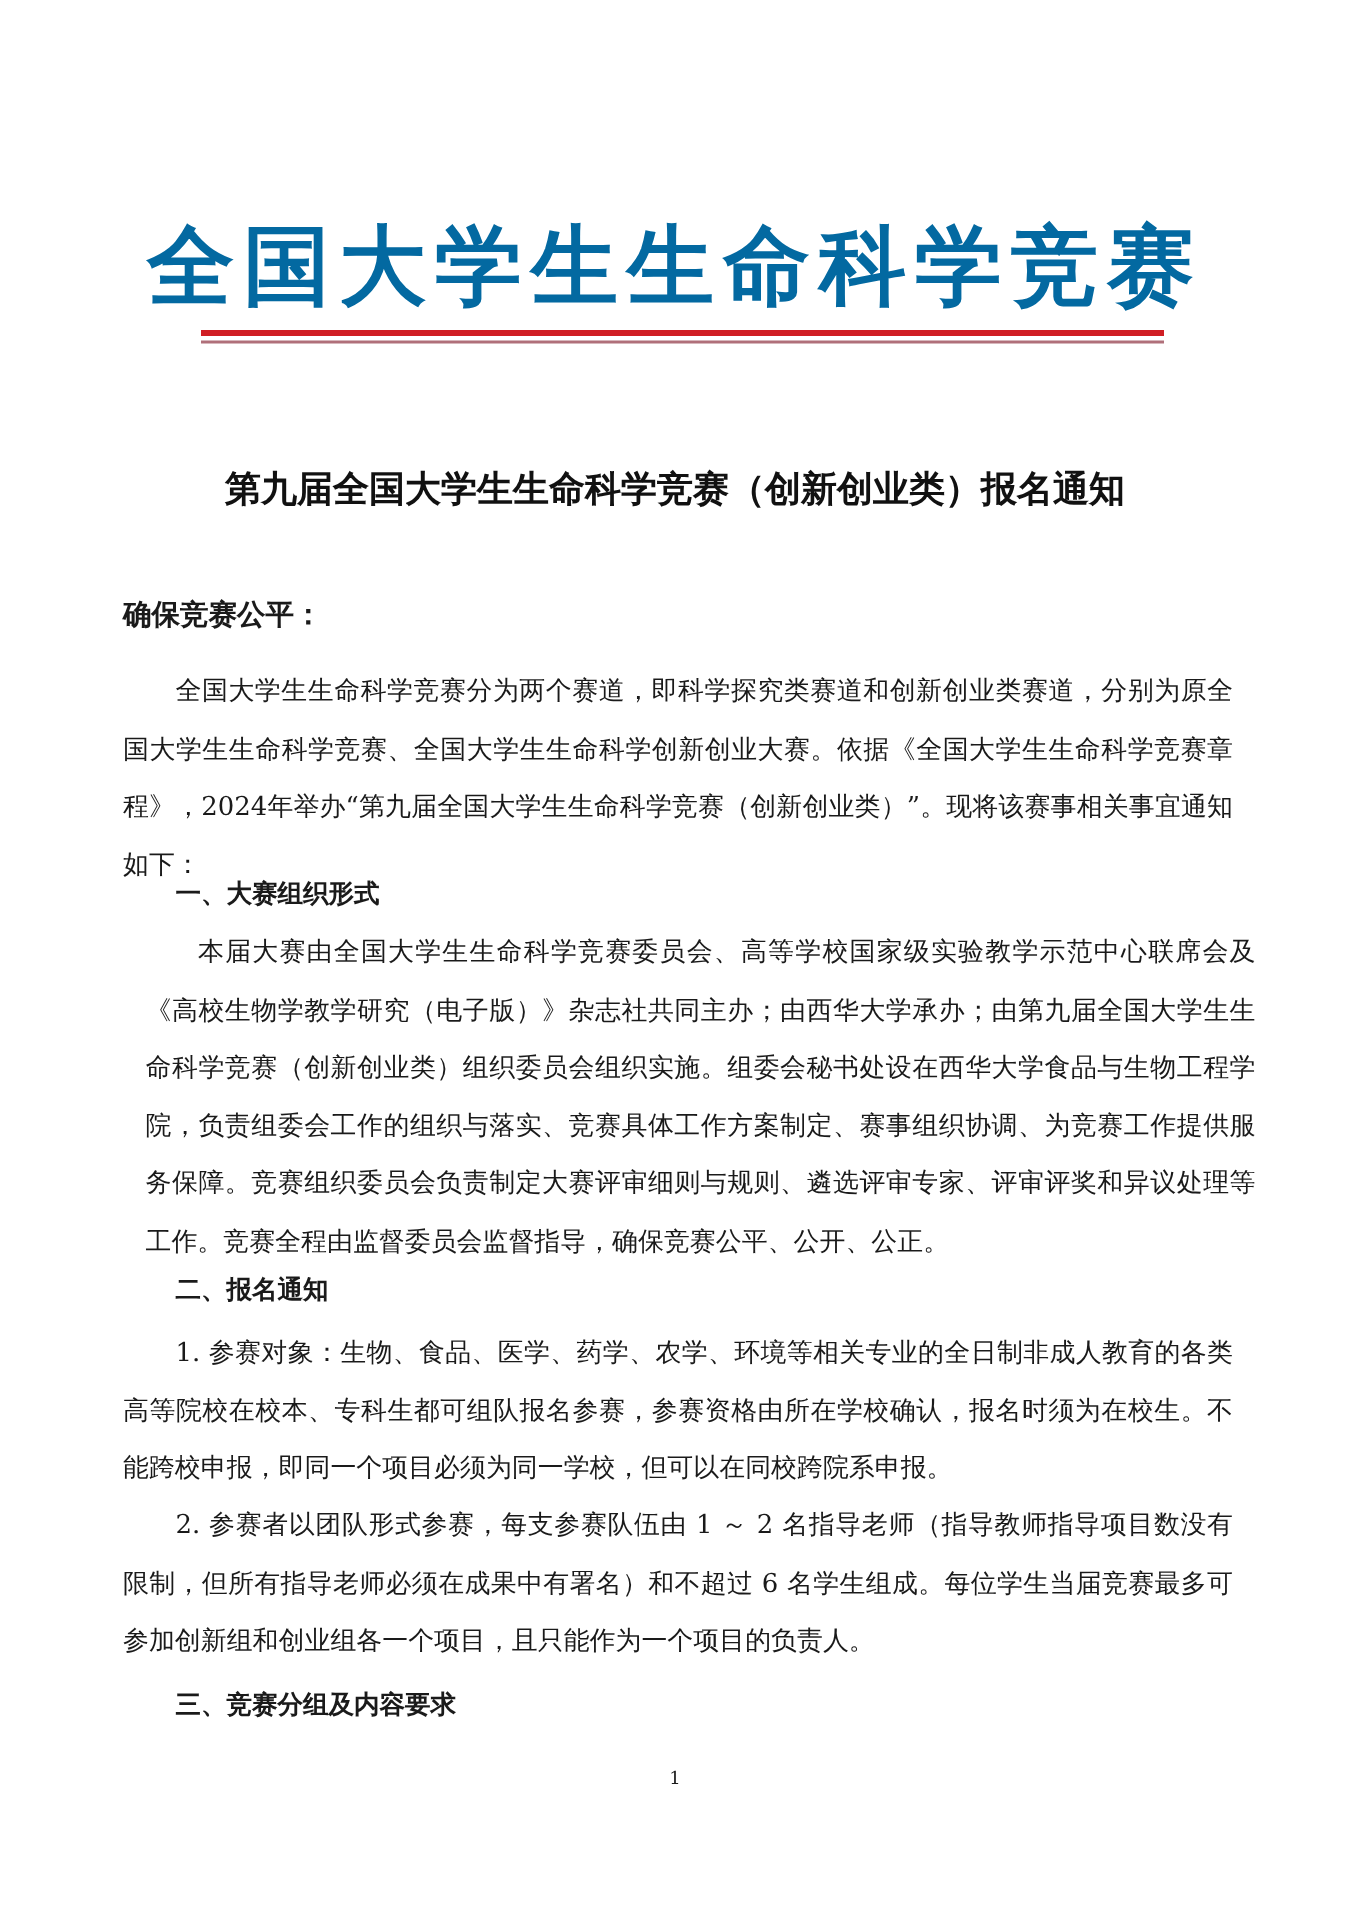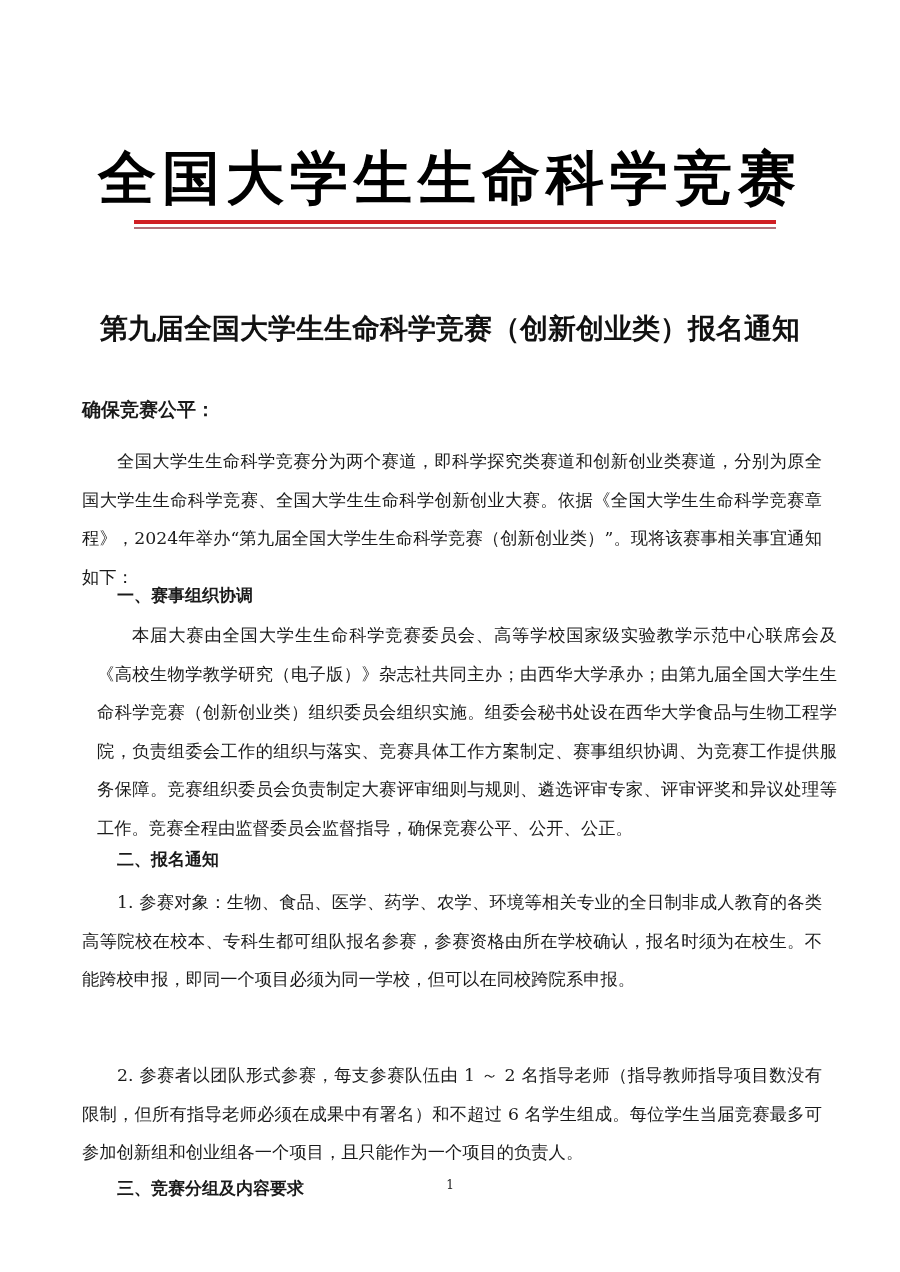--- a/index.html
+++ b/index.html
@@ -1,24 +1,24 @@
 <!DOCTYPE html>
 <html><head>
 <meta charset="utf-8">
 <style>
   html, body { margin: 0; padding: 0; background: #ffffff; }
   body { width: 900px; height: 1272px; position: relative; overflow: hidden;
          font-family: "DejaVu Serif", "Liberation Serif", serif; color: #1a1a1a; }
   .banner-title { position: absolute; top: 138px; left: 0; width: 900px; text-align: center;
-                  font-size: 58px; font-weight: bold; color: #000000; letter-spacing: 6px;
-                  font-family: Liberation Sans, sans-serif; line-height: 80px; }
+                  font-size: 58px; font-weight: bold; color: #0369a1; letter-spacing: 6px;
+                  font-family: Liberation Serif, serif; line-height: 80px; }
   .rule-thick { position: absolute; left: 134px; width: 642px; top: 220px; height: 4px; background: #d01e24; }
   .rule-thin { position: absolute; left: 134px; width: 642px; top: 227px; height: 2px; background: #b0707a; }
   .doc-title { position: absolute; top: 310px; left: 0; width: 900px; text-align: center;
-               font-size: 28px; font-weight: bold; font-family: "DejaVu Sans", sans-serif; color: #111; }
+               font-size: 24px; font-weight: bold; font-family: "DejaVu Sans", sans-serif; color: #111; }
   .salutation { position: absolute; top: 397px; left: 82px; font-size: 19px; font-weight: bold;
                 font-family: "DejaVu Sans", sans-serif; }
   .para { position: absolute; left: 82px; width: 740px; font-size: 17.3px; line-height: 38.5px;
           text-indent: 35px; text-align: justify; margin: 0; }
   .heading { position: absolute; left: 117px; font-size: 17px; font-weight: bold;
              font-family: "DejaVu Sans", sans-serif; }
   .page-num { position: absolute; top: 1178px; left: 0; width: 900px; text-align: center; font-size: 12px; }
 </style>
 </head>
 <body>
@@ -26,22 +26,22 @@
 <div class="banner-title">全国大学生生命科学竞赛</div>
 <div class="rule-thick"></div>
 <div class="rule-thin"></div>
 
 <div class="doc-title">第九届全国大学生生命科学竞赛（创新创业类）报名通知</div>
 
 <div class="salutation">确保竞赛公平：</div>
 
 <p class="para" style="top:442px;">全国大学生生命科学竞赛分为两个赛道，即科学探究类赛道和创新创业类赛道，分别为原全国大学生生命科学竞赛、全国大学生生命科学创新创业大赛。依据《全国大学生生命科学竞赛章程》，2024年举办“第九届全国大学生生命科学竞赛（创新创业类）”。现将该赛事相关事宜通知如下：</p>
 
-<div class="heading" style="top:584px;">一、赛事组织协调</div>
+<div class="heading" style="top:584px;">一、大赛组织形式</div>
 <p class="para" style="top:616px;margin-left:15px;">本届大赛由全国大学生生命科学竞赛委员会、高等学校国家级实验教学示范中心联席会及《高校生物学教学研究（电子版）》杂志社共同主办；由西华大学承办；由第九届全国大学生生命科学竞赛（创新创业类）组织委员会组织实施。组委会秘书处设在西华大学食品与生物工程学院，负责组委会工作的组织与落实、竞赛具体工作方案制定、赛事组织协调、为竞赛工作提供服务保障。竞赛组织委员会负责制定大赛评审细则与规则、遴选评审专家、评审评奖和异议处理等工作。竞赛全程由监督委员会监督指导，确保竞赛公平、公开、公正。</p>
 
 <div class="heading" style="top:848px;">二、报名通知</div>
 <p class="para" style="top:883px;">1. 参赛对象：生物、食品、医学、药学、农学、环境等相关专业的全日制非成人教育的各类高等院校在校本、专科生都可组队报名参赛，参赛资格由所在学校确认，报名时须为在校生。不能跨校申报，即同一个项目必须为同一学校，但可以在同校跨院系申报。</p>
-<p class="para" style="top:1056px;">2. 参赛者以团队形式参赛，每支参赛队伍由 1 ～ 2 名指导老师（指导教师指导项目数没有限制，但所有指导老师必须在成果中有署名）和不超过 6 名学生组成。每位学生当届竞赛最多可参加创新组和创业组各一个项目，且只能作为一个项目的负责人。</p>
+<p class="para" style="top:998px;">2. 参赛者以团队形式参赛，每支参赛队伍由 1 ～ 2 名指导老师（指导教师指导项目数没有限制，但所有指导老师必须在成果中有署名）和不超过 6 名学生组成。每位学生当届竞赛最多可参加创新组和创业组各一个项目，且只能作为一个项目的负责人。</p>
 
-<div class="heading" style="top:1177px;">三、竞赛分组及内容要求</div>
+<div class="heading" style="top:1125px;">三、竞赛分组及内容要求</div>
 
 <div class="page-num">1</div>
 
 </body></html>

